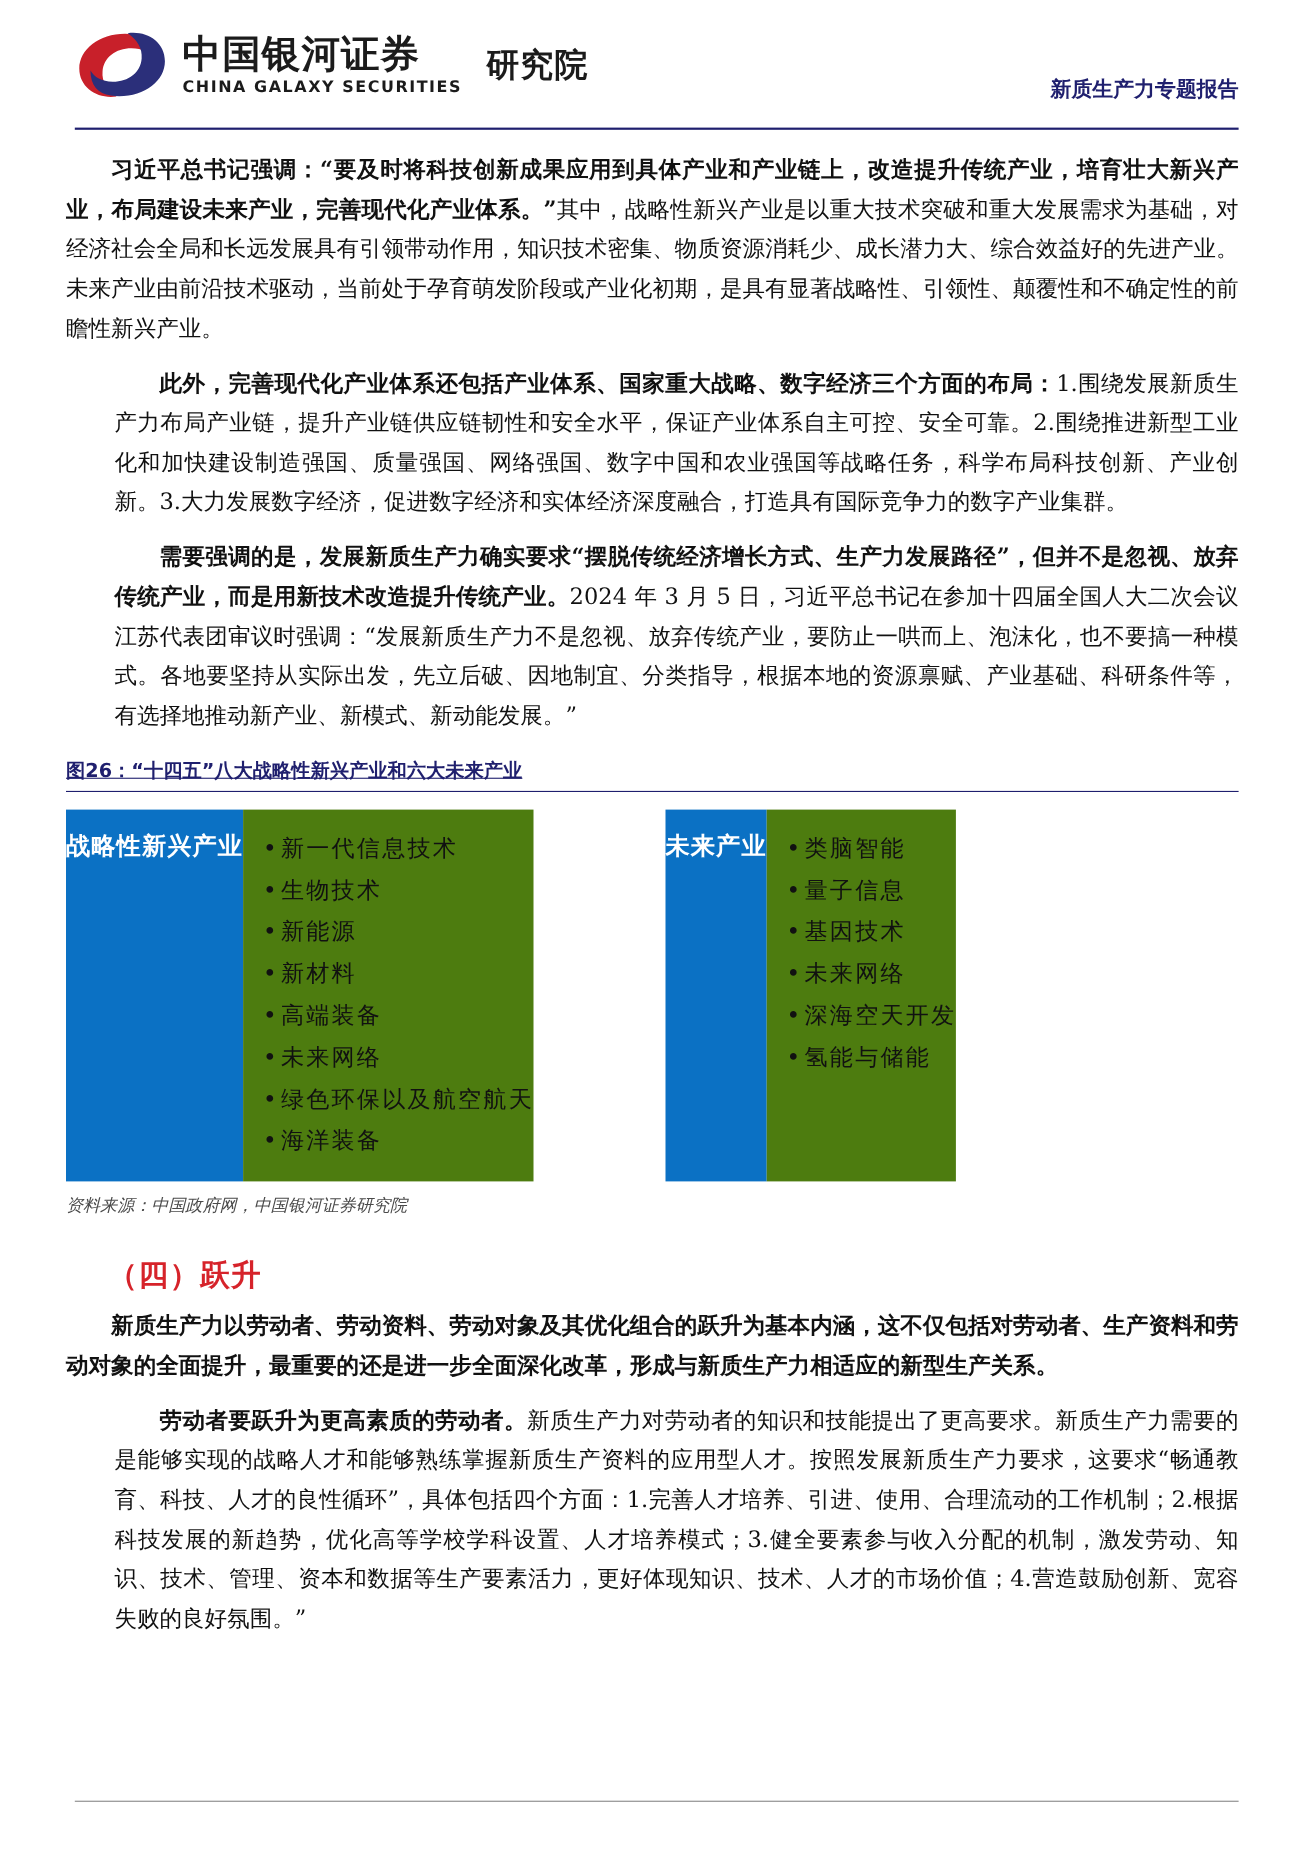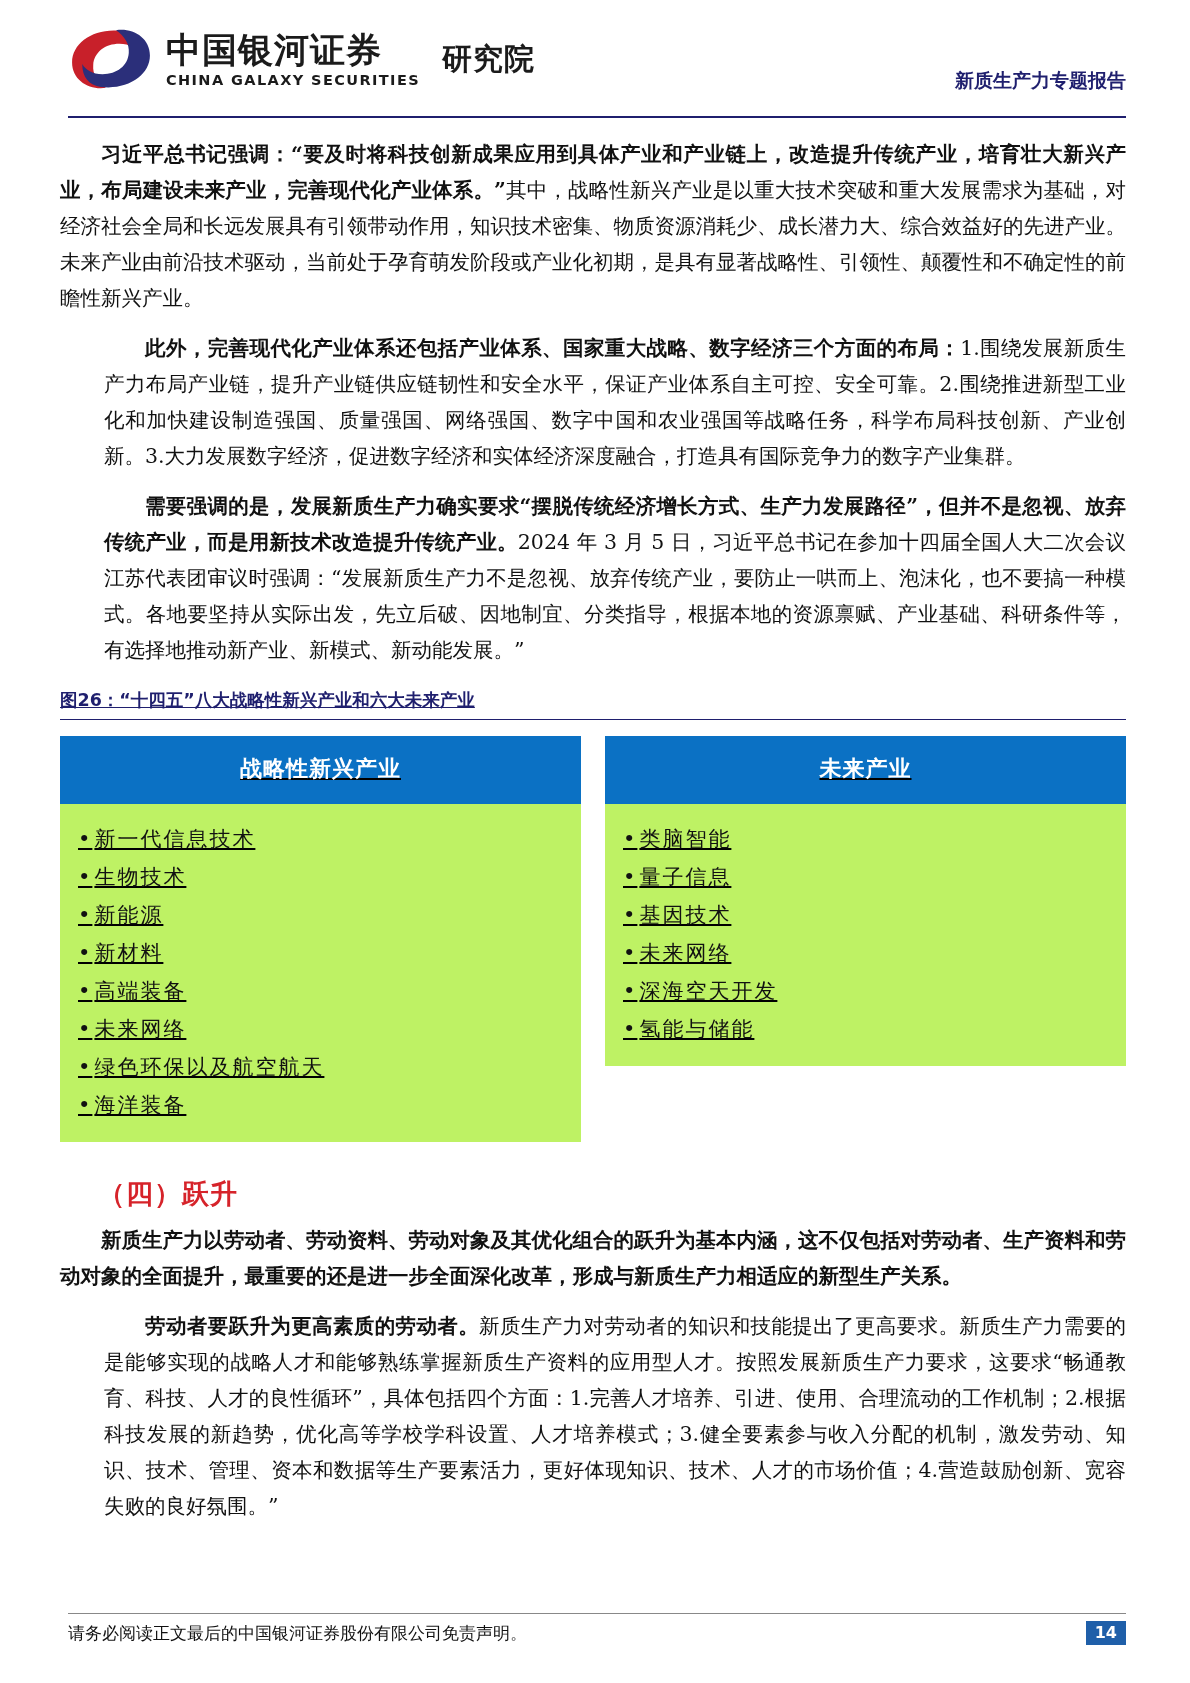--- a/index.html
+++ b/index.html
@@ -126,35 +126,34 @@
     border-top: 1.6px solid #1f1f6e;
     padding-top: 16px;
   }
   .fig-columns {
     display: flex;
     gap: 24px;
   }
   .fig-col {
     flex: 1 1 0;
     display: flex;
-    flex-direction: column;
+    flex-direction: row;
     min-width: 0;
-    text-decoration: underline;
   }
   .fig-col-head {
     background: #0b71c4;
     color: #ffffff;
     text-align: center;
     font-size: 22px;
     font-weight: bold;
     padding: 18px 0 20px 0;
     letter-spacing: 1px;
   }
   .fig-col-body {
-    background: #bef264;
+    background: #4d7c0f;
     padding: 16px 0 18px 18px;
     min-height: 262px;
     box-sizing: border-box;
   }
   .fig-item {
     font-size: 21px;
     line-height: 38px;
     color: #111;
     letter-spacing: 2px;
     white-space: nowrap;
@@ -265,30 +264,27 @@
             <div class="fig-item"><span class="bullet">•</span><span>量子信息</span></div>
             <div class="fig-item"><span class="bullet">•</span><span>基因技术</span></div>
             <div class="fig-item"><span class="bullet">•</span><span>未来网络</span></div>
             <div class="fig-item"><span class="bullet">•</span><span>深海空天开发</span></div>
             <div class="fig-item"><span class="bullet">•</span><span>氢能与储能</span></div>
           </div>
         </div>
 
       </div>
     </div>
+    <div class="fig-source">资料来源：中国政府网，中国银河证券研究院</div>
 
     <div class="section-heading">（四）跃升</div>
 
     <p class="para"><span class="b">新质生产力以劳动者、劳动资料、劳动对象及其优化组合的跃升为基本内涵，这不仅包括对劳动者、生产资料和劳动对象的全面提升，最重要的还是进一步全面深化改革，形成与新质生产力相适应的新型生产关系。</span></p>
 
     <p class="para gap"><span class="b">劳动者要跃升为更高素质的劳动者。</span><span>新质生产力对劳动者的知识和技能提出了更高要求。新质生产力需要的是能够实现的战略人才和能够熟练掌握新质生产资料的应用型人才。按照发展新质生产力要求，这要求“畅通教育、科技、人才的良性循环”，具体包括四个方面：1.完善人才培养、引进、使用、合理流动的工作机制；2.根据科技发展的新趋势，优化高等学校学科设置、人才培养模式；3.健全要素参与收入分配的机制，激发劳动、知识、技术、管理、资本和数据等生产要素活力，更好体现知识、技术、人才的市场价值；4.营造鼓励创新、宽容失败的良好氛围。”</span></p>
 
   </div>
 
   <div class="footer">
     <div class="footer-rule"></div>
-    <div class="footer-row">
-      <div class="footer-text">请务必阅读正文最后的中国银河证券股份有限公司免责声明。</div>
-      <div class="page-num">14</div>
-    </div>
   </div>
 
 </div>
 
 </body></html>

